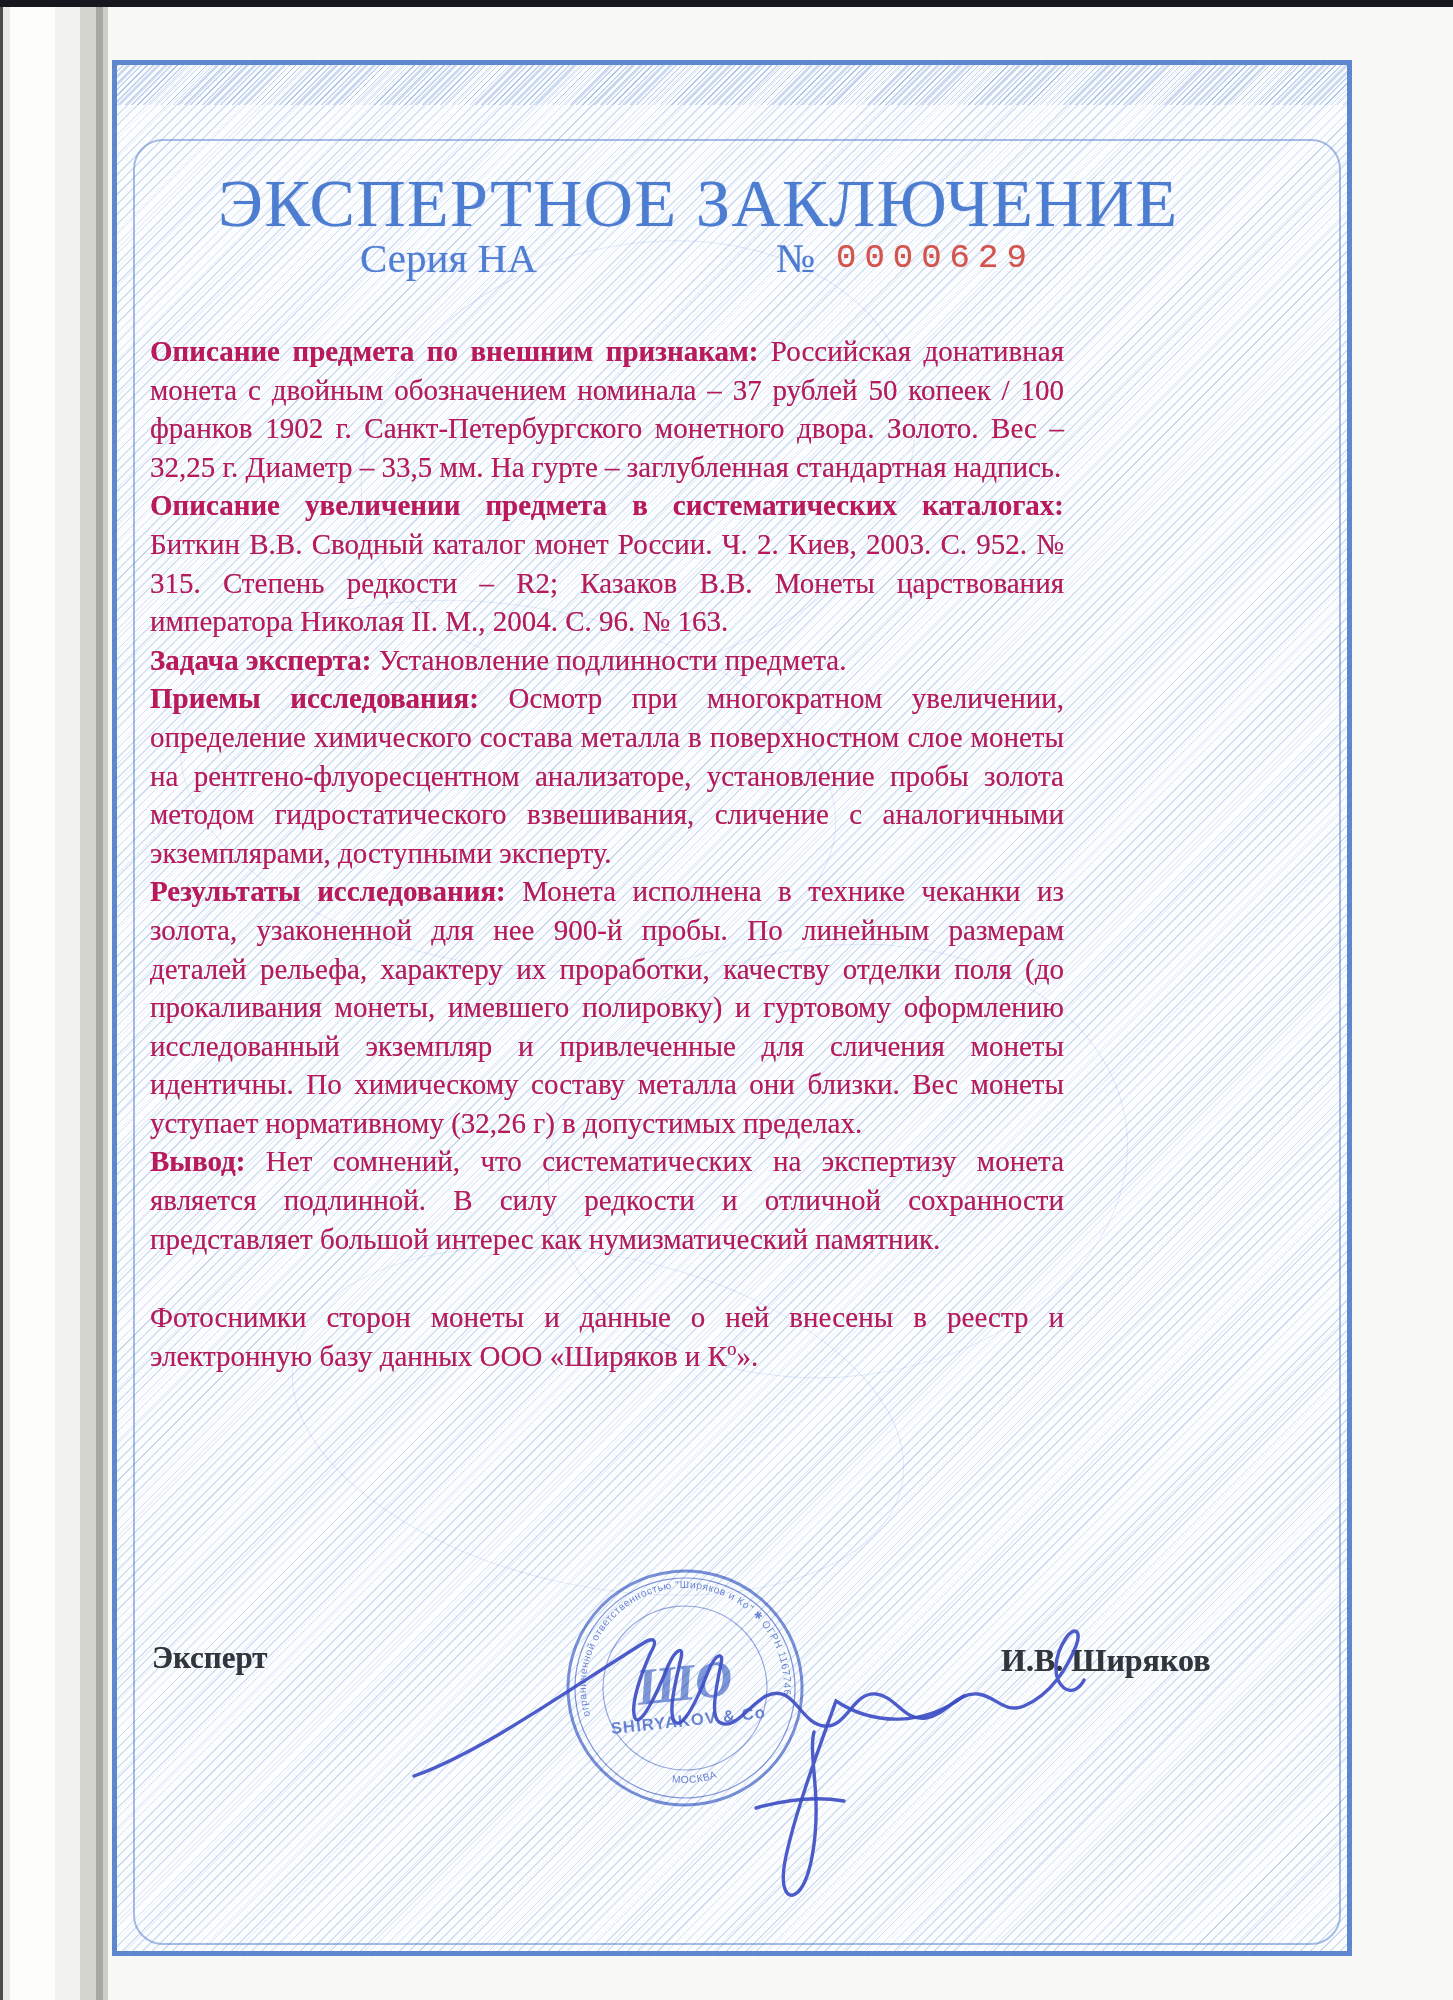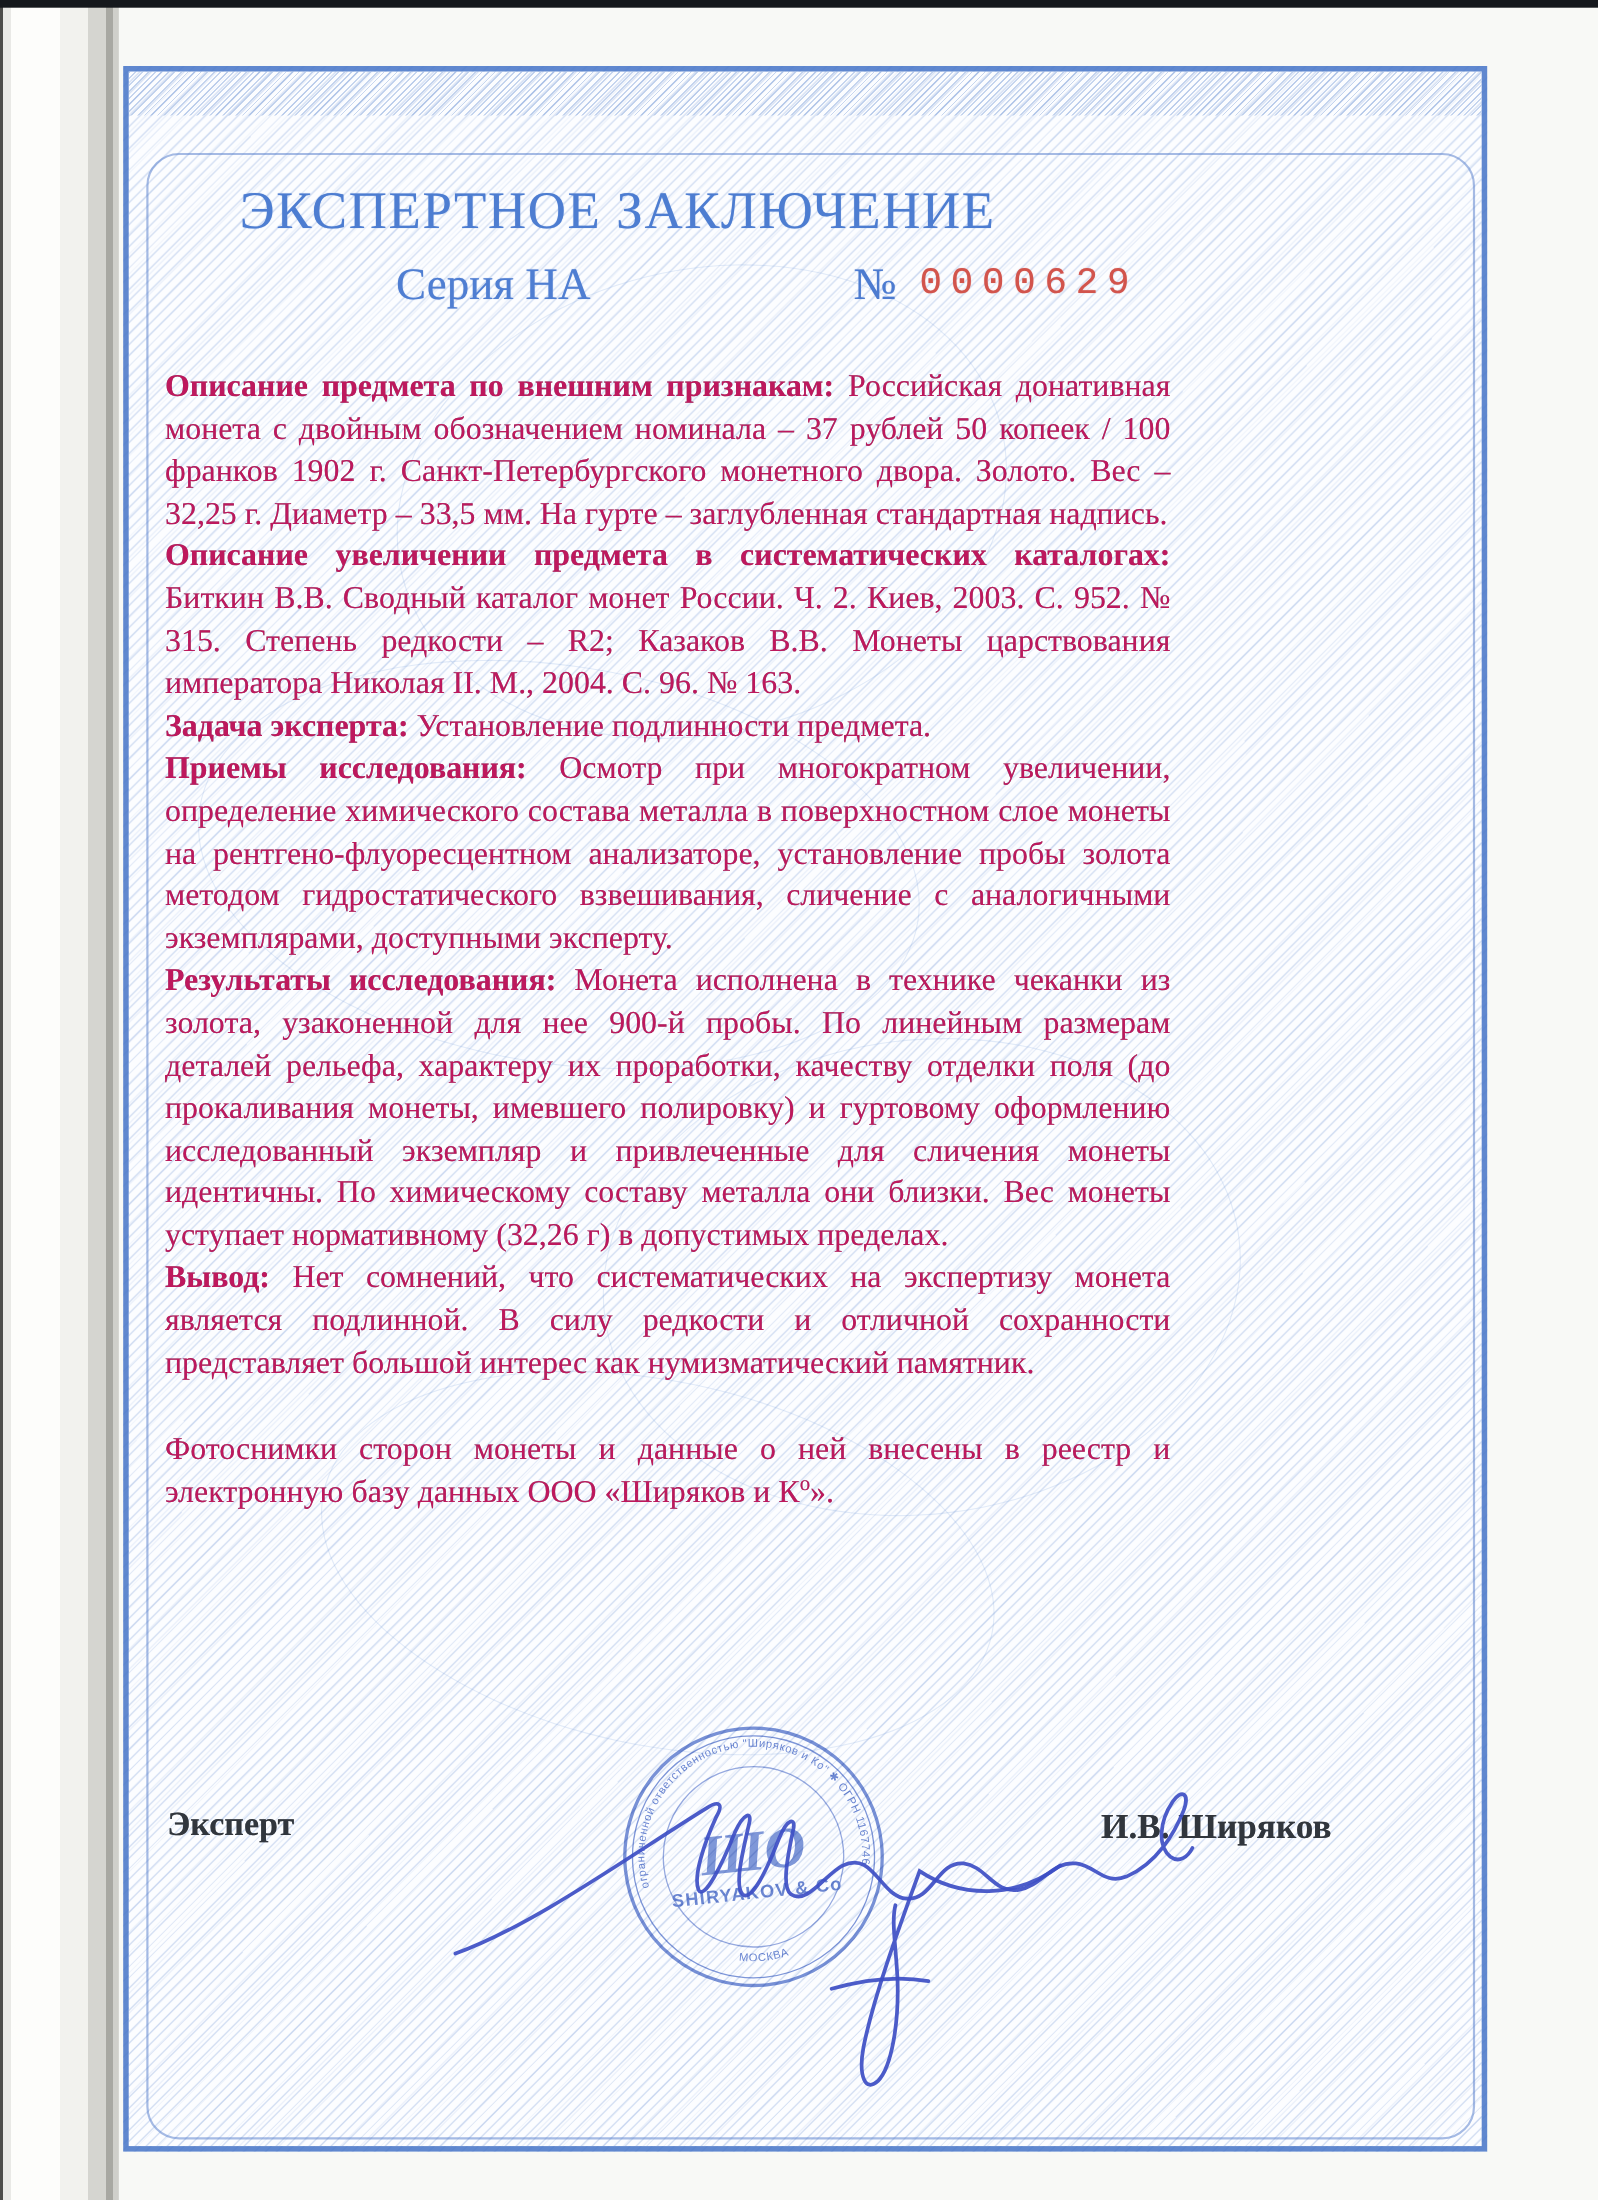--- a/index.html
+++ b/index.html
@@ -20,22 +20,22 @@
   .top-band{position:absolute;left:0;top:0;width:100%;height:40px;
     background:repeating-linear-gradient(135deg, rgba(112,150,212,.38) 0 1.2px, rgba(0,0,0,0) 1.2px 4.2px);}
   .frame-inner{position:absolute;left:16px;top:74px;right:6px;bottom:6px;
     border:2px solid rgba(92,132,206,.55);border-radius:30px;}
   .wm{position:absolute;border:1.6px solid rgba(120,160,220,.20);border-radius:50%;}
   .wm1{left:240px;top:180px;width:560px;height:420px;transform:rotate(-14deg);}
   .wm2{left:60px;top:540px;width:660px;height:360px;transform:rotate(9deg);}
   .wm3{left:430px;top:880px;width:580px;height:430px;transform:rotate(-7deg);}
   .wm4{left:170px;top:1190px;width:620px;height:330px;transform:rotate(12deg);}
 
-  .doc-title{position:absolute;left:110px;top:158px;width:880px;
-    font-size:48px;letter-spacing:1.5px;color:#4d7dd1;white-space:nowrap;
+  .doc-title{position:absolute;left:110px;top:158px;width:880px;text-align:center;
+    font-size:68px;letter-spacing:1.5px;color:#4d7dd1;white-space:nowrap;
     text-shadow:0 0 1px rgba(77,125,209,.55);}
   .series-label{position:absolute;left:252px;top:228px;font-size:41px;color:#4f7ed2;
     text-shadow:0 0 1px rgba(79,126,210,.5);}
   .number-sign{position:absolute;left:668px;top:228px;font-size:41px;color:#4c7bd0;
     text-shadow:0 0 1px rgba(79,126,210,.5);}
   .number-value{position:absolute;left:728px;top:233px;font-size:34px;color:#d2544c;
     font-family:"Liberation Mono",monospace;letter-spacing:8px;
     text-shadow:0 0 1px rgba(210,84,76,.5);text-align:right;}
 
   .body-text{position:absolute;left:42px;top:326px;width:914px;color:#be185d;

